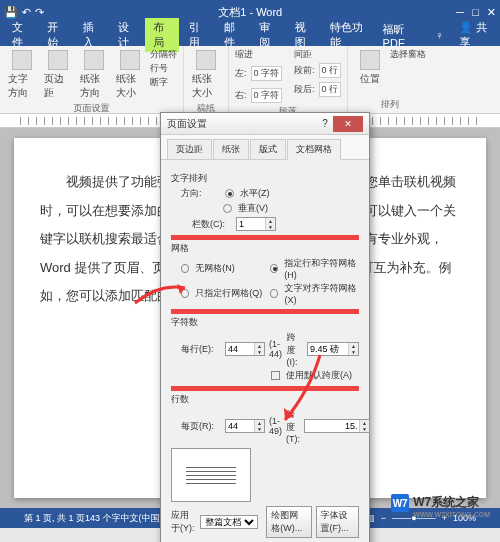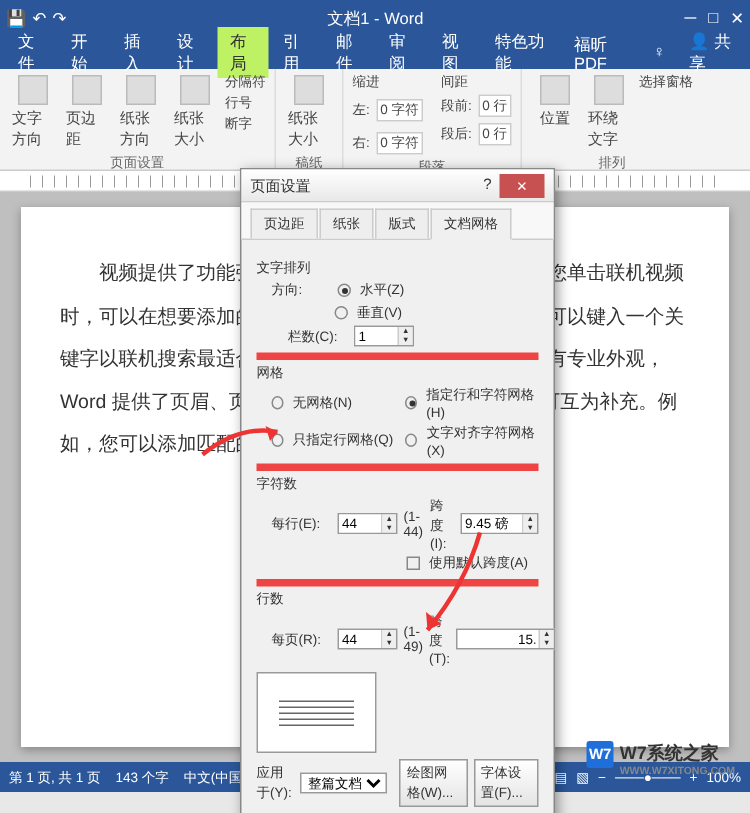--- a/index.html
+++ b/index.html
@@ -16,21 +16,21 @@
 .rgroup{border-right:1px solid #ddd;padding:2px 6px;display:flex;flex-direction:column;justify-content:space-between}
 .rgroup .icons{display:flex;gap:4px;align-items:flex-start;flex:1}
 .bigbtn{display:flex;flex-direction:column;align-items:center;gap:2px;padding:2px;cursor:pointer;width:32px}
 .bigbtn .ic{width:20px;height:20px;background:#ddd;border:1px solid #bbb}
 .smallrow{display:flex;flex-direction:column;gap:1px;font-size:9px}
 .grplabel{text-align:center;font-size:9px;color:#666}
 .ruler{background:#fff;height:14px;border-bottom:1px solid #ccc;position:relative}
 .ruler::before{content:"";position:absolute;left:20px;right:20px;top:3px;height:8px;background:repeating-linear-gradient(90deg,#999 0,#999 1px,transparent 1px,transparent 8px)}
 .docarea{background:#bfbfbf;height:380px;padding:10px 14px;overflow:hidden;position:relative}
 .page{background:#fff;width:100%;height:100%;box-shadow:0 2px 6px rgba(0,0,0,.3);padding:30px 26px;font-size:13px;line-height:2.2;color:#333;position:relative}
-.statusbar{background:#2b579a;color:#fff;height:20px;display:flex;align-items:center;font-size:9px;padding:0 6px;gap:10px}
+.statusbar{background:#2b579a;color:#fff;height:20px;display:flex;align-items:center;font-size:9px;padding:0 24px;}
 .statusbar .right{margin-left:auto;display:flex;gap:6px;align-items:center}
 .dialog{position:absolute;left:160px;top:112px;width:210px;background:#f0f0f0;border:1px solid #888;box-shadow:2px 2px 8px rgba(0,0,0,.4);font-size:10px;color:#333;z-index:10}
 .dlg-title{background:linear-gradient(#fff,#e8e8e8);height:22px;display:flex;align-items:center;padding:0 6px;border-bottom:1px solid #ccc}
 .dlg-title .t{flex:1}
 .dlg-title .cls{background:#c75050;color:#fff;width:30px;height:16px;text-align:center;line-height:16px;cursor:pointer;font-size:9px}
 .dlg-title .q{width:16px;text-align:center;cursor:pointer}
 .dlg-tabs{display:flex;background:#f8f8f8;border-bottom:1px solid #ccc;padding:4px 6px 0}
 .dlg-tabs .dt{padding:3px 8px;border:1px solid #ccc;border-bottom:none;margin-right:1px;background:#eee;cursor:pointer;font-size:9px}
 .dlg-tabs .dt.active{background:#f0f0f0;border-bottom:1px solid #f0f0f0;margin-bottom:-1px}
 .dlg-body{padding:8px 10px}
@@ -148,24 +148,20 @@
       </div>
     </div>
     <div class="grplabel">段落</div>
   </div>
   <div class="rgroup" style="border-right:none">
     <div class="icons">
       <div class="bigbtn">
           <div class="ic"></div>
           <span>位置</span>
         </div>
-      <div class="bigbtn">
-          <div class="ic"></div>
-          <span>环绕文字</span>
-        </div>
       <div class="smallrow">
           <span>选择窗格</span>
         </div>
     </div>
     <div class="grplabel">排列</div>
   </div>
 </div>
 
 <div class="ruler"></div>
 

